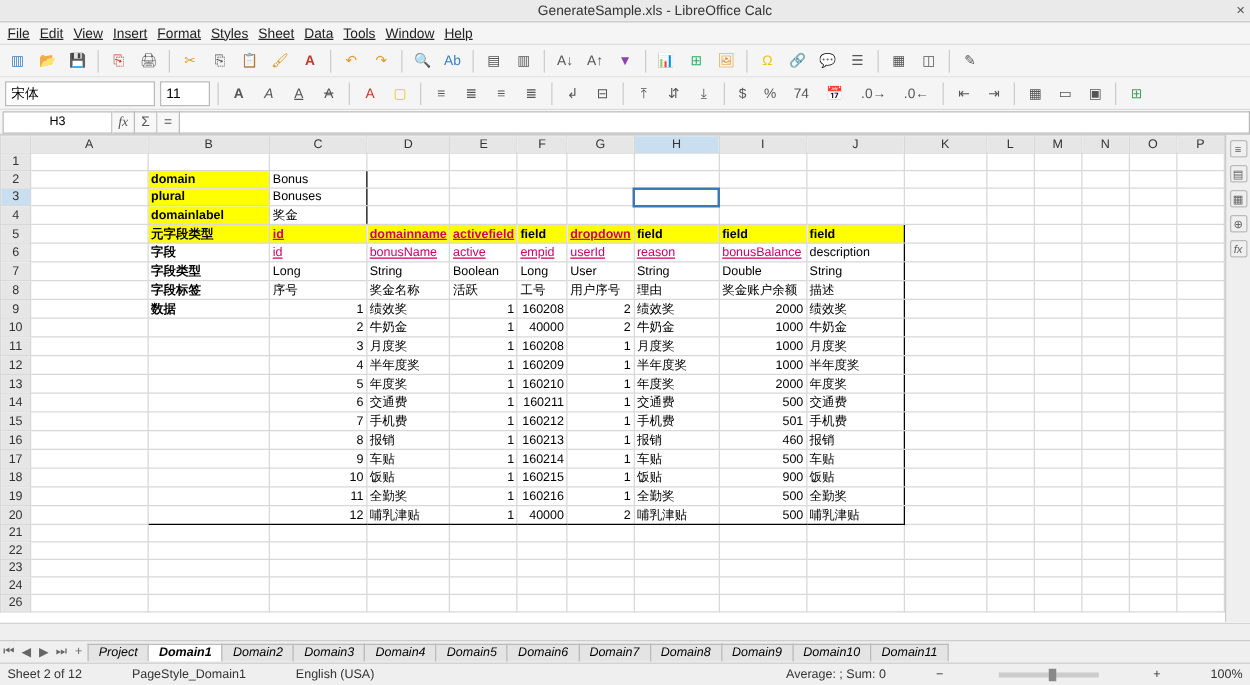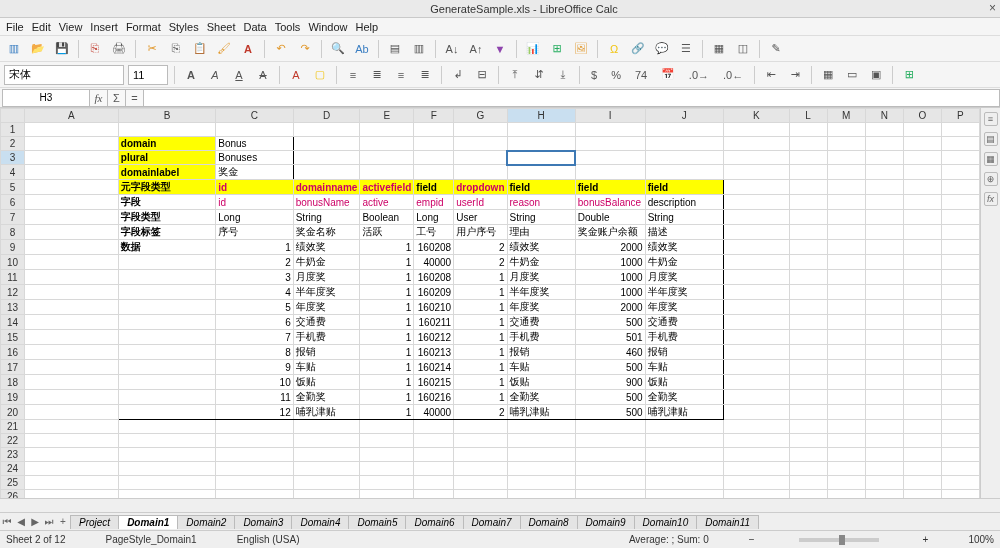--- a/index.html
+++ b/index.html
@@ -6,21 +6,21 @@
   html,body{height:100%;overflow:hidden;background:#fff;font-size:11px;}
   .app{display:flex;flex-direction:column;height:100vh;width:100vw;}
 
   
   .title-bar{height:18px;display:flex;align-items:center;justify-content:center;position:relative;background:#eaeaea;border-bottom:1px solid #c9c9c9;padding-left:48px;}
   .title-bar .title{font-size:11px;color:#333;}
   .title-bar .close{position:absolute;right:4px;top:1px;font-size:12px;color:#555;cursor:pointer;}
 
   
   .menu-bar{height:18px;display:flex;align-items:center;gap:8px;padding:0 6px;background:#f5f5f5;border-bottom:1px solid #ddd;}
-  .menu-bar span{font-size:11px;color:#222;cursor:pointer;}
+  .menu-bar span{font-size:11px;color:#222;cursor:pointer;text-decoration:underline;}
 
   
   .toolbar{display:flex;align-items:center;gap:4px;padding:2px 4px;background:#f5f5f5;border-bottom:1px solid #ddd;min-height:26px;}
   .toolbar .sep{width:1px;height:18px;background:#ccc;margin:0 2px;}
   .tb-btn{width:20px;height:20px;display:flex;align-items:center;justify-content:center;border:1px solid transparent;border-radius:2px;cursor:pointer;font-size:11px;color:#555;}
   .tb-btn.wide{width:auto;padding:0 4px;}
   .tb-input{height:20px;border:1px solid #bbb;background:#fff;padding:0 4px;font-size:11px;}
 
   
   .formula-bar{display:flex;align-items:center;height:20px;background:#f5f5f5;border-bottom:1px solid #ccc;}
@@ -38,21 +38,21 @@
   .grid th.sel{background:#c9dff0;}
   .grid td{background:#fff;}
   .corner{width:24px;min-width:24px;}
   .rowh{width:24px;min-width:24px;text-align:center;background:#e6e6e6;}
   .colh{height:16px;}
 
   
   td.cell{text-align:left;}
   td.cell.num{text-align:right;font-variant-numeric:tabular-nums;}
   td.yellow{background:#ffff00;font-weight:bold;}
-  td.redtext{color:#cc0066;}
+  td.redtext{color:#cc0066;text-decoration:underline;}
   td.bold{font-weight:bold;}
   td.thick-b{border-bottom:1.5px solid #000;}
   td.thick-r{border-right:1.5px solid #000;}
   td.thick-t{border-top:1.5px solid #000;}
   td.thick-l{border-left:1.5px solid #000;}
   td.active{outline:2px solid #3e79b4;outline-offset:-1px;}
 
   
   .right-bar{width:20px;background:#efefef;border-left:1px solid #ccc;display:flex;flex-direction:column;align-items:center;padding-top:4px;gap:6px;}
   .right-bar .ic{width:14px;height:14px;border:1px solid #bbb;border-radius:2px;font-size:9px;display:flex;align-items:center;justify-content:center;color:#666;cursor:pointer;}
@@ -677,39 +677,20 @@
               <td class="cell"></td>
               <td class="cell"></td>
               <td class="cell"></td>
               <td class="cell"></td>
               <td class="cell"></td>
               <td class="cell"></td>
               <td class="cell"></td>
             </tr>
             <tr>
               <th class="rowh">24</th>
-              <td class="cell"></td>
-              <td class="cell"></td>
-              <td class="cell"></td>
-              <td class="cell"></td>
-              <td class="cell"></td>
-              <td class="cell"></td>
-              <td class="cell"></td>
-              <td class="cell"></td>
-              <td class="cell"></td>
-              <td class="cell"></td>
-              <td class="cell"></td>
-              <td class="cell"></td>
-              <td class="cell"></td>
-              <td class="cell"></td>
-              <td class="cell"></td>
-              <td class="cell"></td>
-            </tr>
-            <tr>
-              <th class="rowh">25</th>
               <td class="cell"></td>
               <td class="cell"></td>
               <td class="cell"></td>
               <td class="cell"></td>
               <td class="cell"></td>
               <td class="cell"></td>
               <td class="cell"></td>
               <td class="cell"></td>
               <td class="cell"></td>
               <td class="cell"></td>

